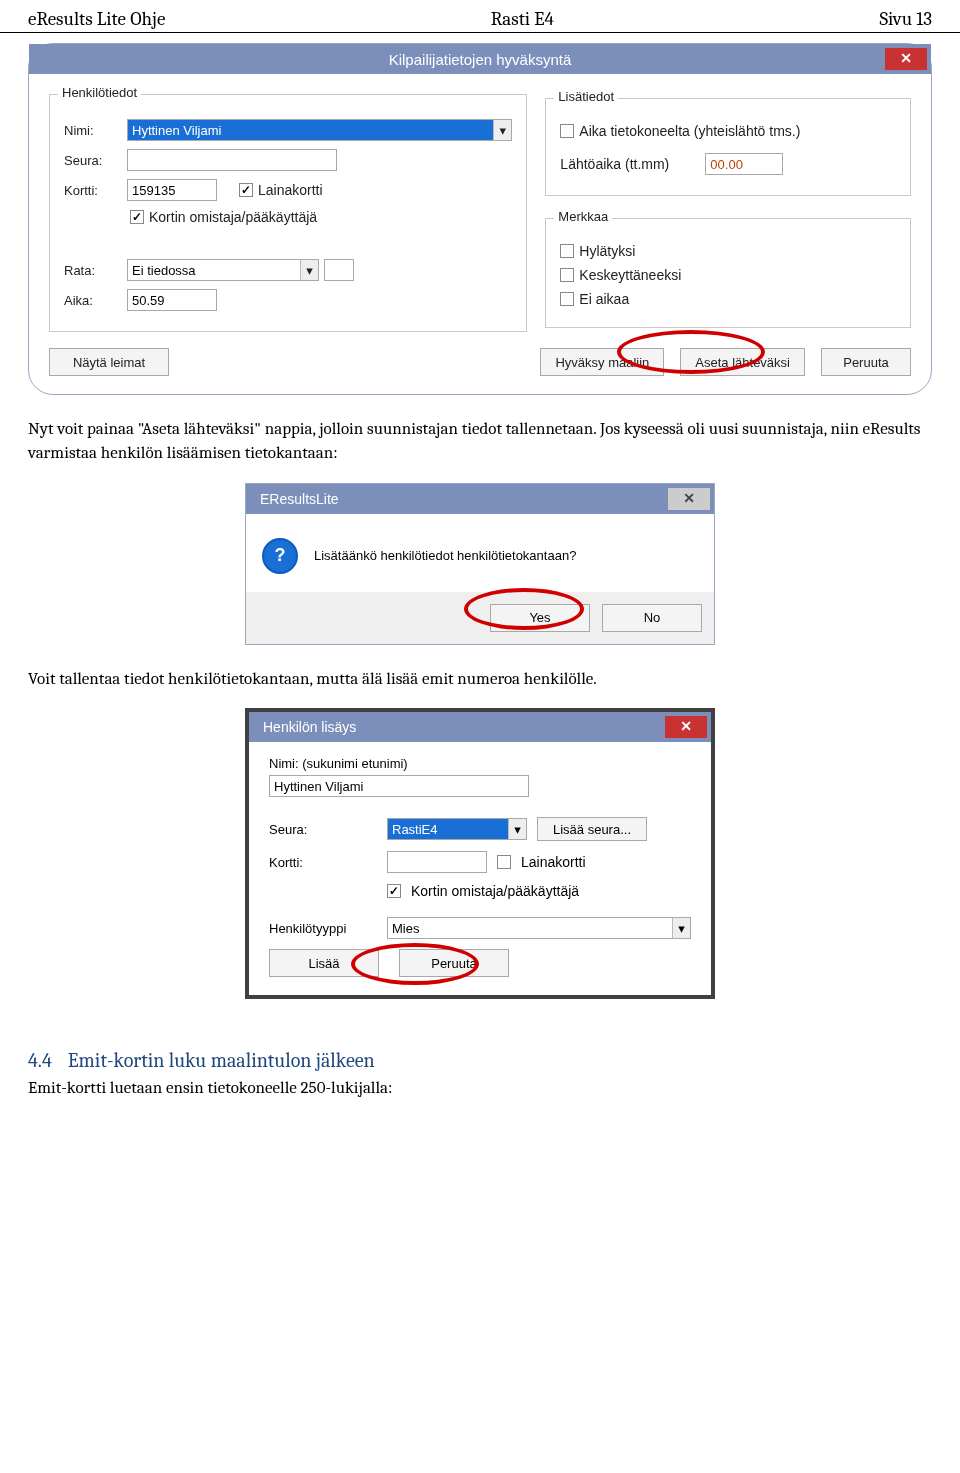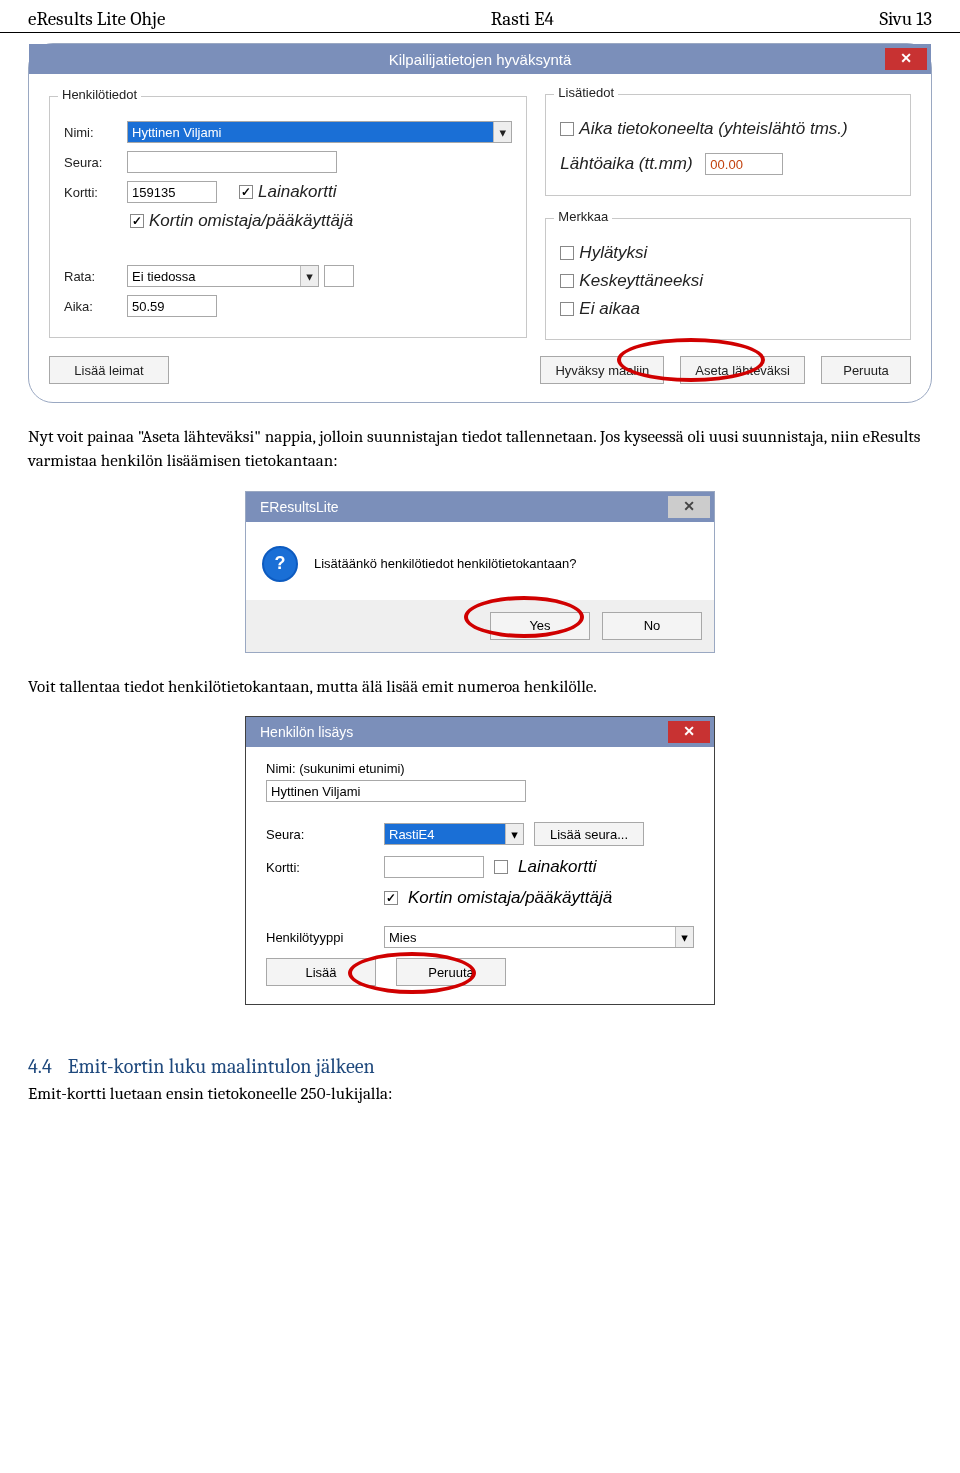--- a/index.html
+++ b/index.html
@@ -114,21 +114,21 @@
     font-family: Arial, sans-serif;
     font-size: 12px;
     color: #000;
   }
   .cb.checked::after { content: "✓"; font-weight: bold; }
   .small-sq {
     width: 30px; height: 22px;
     border: 1px solid #a8a8a8;
     background: #fff;
   }
-  .lbl2 { font-size: 17px; font-style: italic; }
+  .lbl2 { font-size: 14px; }
   .btn {
     border: 1px solid #a8a8a8;
     background: #f4f4f4;
     height: 28px;
     padding: 0 14px;
     font-family: Tahoma, Arial, sans-serif;
     font-size: 13px;
     display: inline-flex;
     align-items: center; justify-content: center;
     min-width: 120px;
@@ -179,21 +179,21 @@
   .confirm-btns {
     background: #efefef;
     padding: 12px 12px;
     display: flex; justify-content: flex-end; gap: 12px;
   }
   .confirm-btns { position: relative; }
   
   .person {
     width: 470px;
     margin: 0 auto;
-    border: 1px solid #404040;
+    border: 4px solid #404040;
     background: #fff;
   }
   .person .titlebar .title { left: 14px; transform: none; font-size: 14px; }
   .person-body {
     padding: 14px 20px 18px 20px;
     font-family: Tahoma, Arial, sans-serif;
     font-size: 13px;
   }
   .person-body .row { display: flex; align-items: center; margin: 10px 0; gap: 10px; }
   .person-body .plbl { width: 108px; }
@@ -295,21 +295,21 @@
           </div>
           <div class="field-row">
             <span class="cb"></span>
             <span class="lbl2">Ei aikaa</span>
           </div>
         </div>
       </div>
     </div>
 
     <div class="bottom-btns" style="position:relative;">
-      <div class="btn">Lisää leimat</div>
+      <div class="btn">Näytä leimat</div>
       <div class="btn">Hyväksy maaliin</div>
       <div class="btn">Aseta lähteväksi</div>
       <div class="btn" style="min-width:90px;">Peruuta</div>
       <div class="ellipse" style="left:572px; top:-8px; width:148px; height:44px;"></div>
     </div>
   </div>
 </div>
 
 <p class="para">Nyt voit painaa "Aseta lähteväksi" nappia, jolloin suunnistajan tiedot tallennetaan. Jos kyseessä oli uusi suunnistaja, niin eResults varmistaa henkilön lisäämisen tietokantaan:</p>
 

